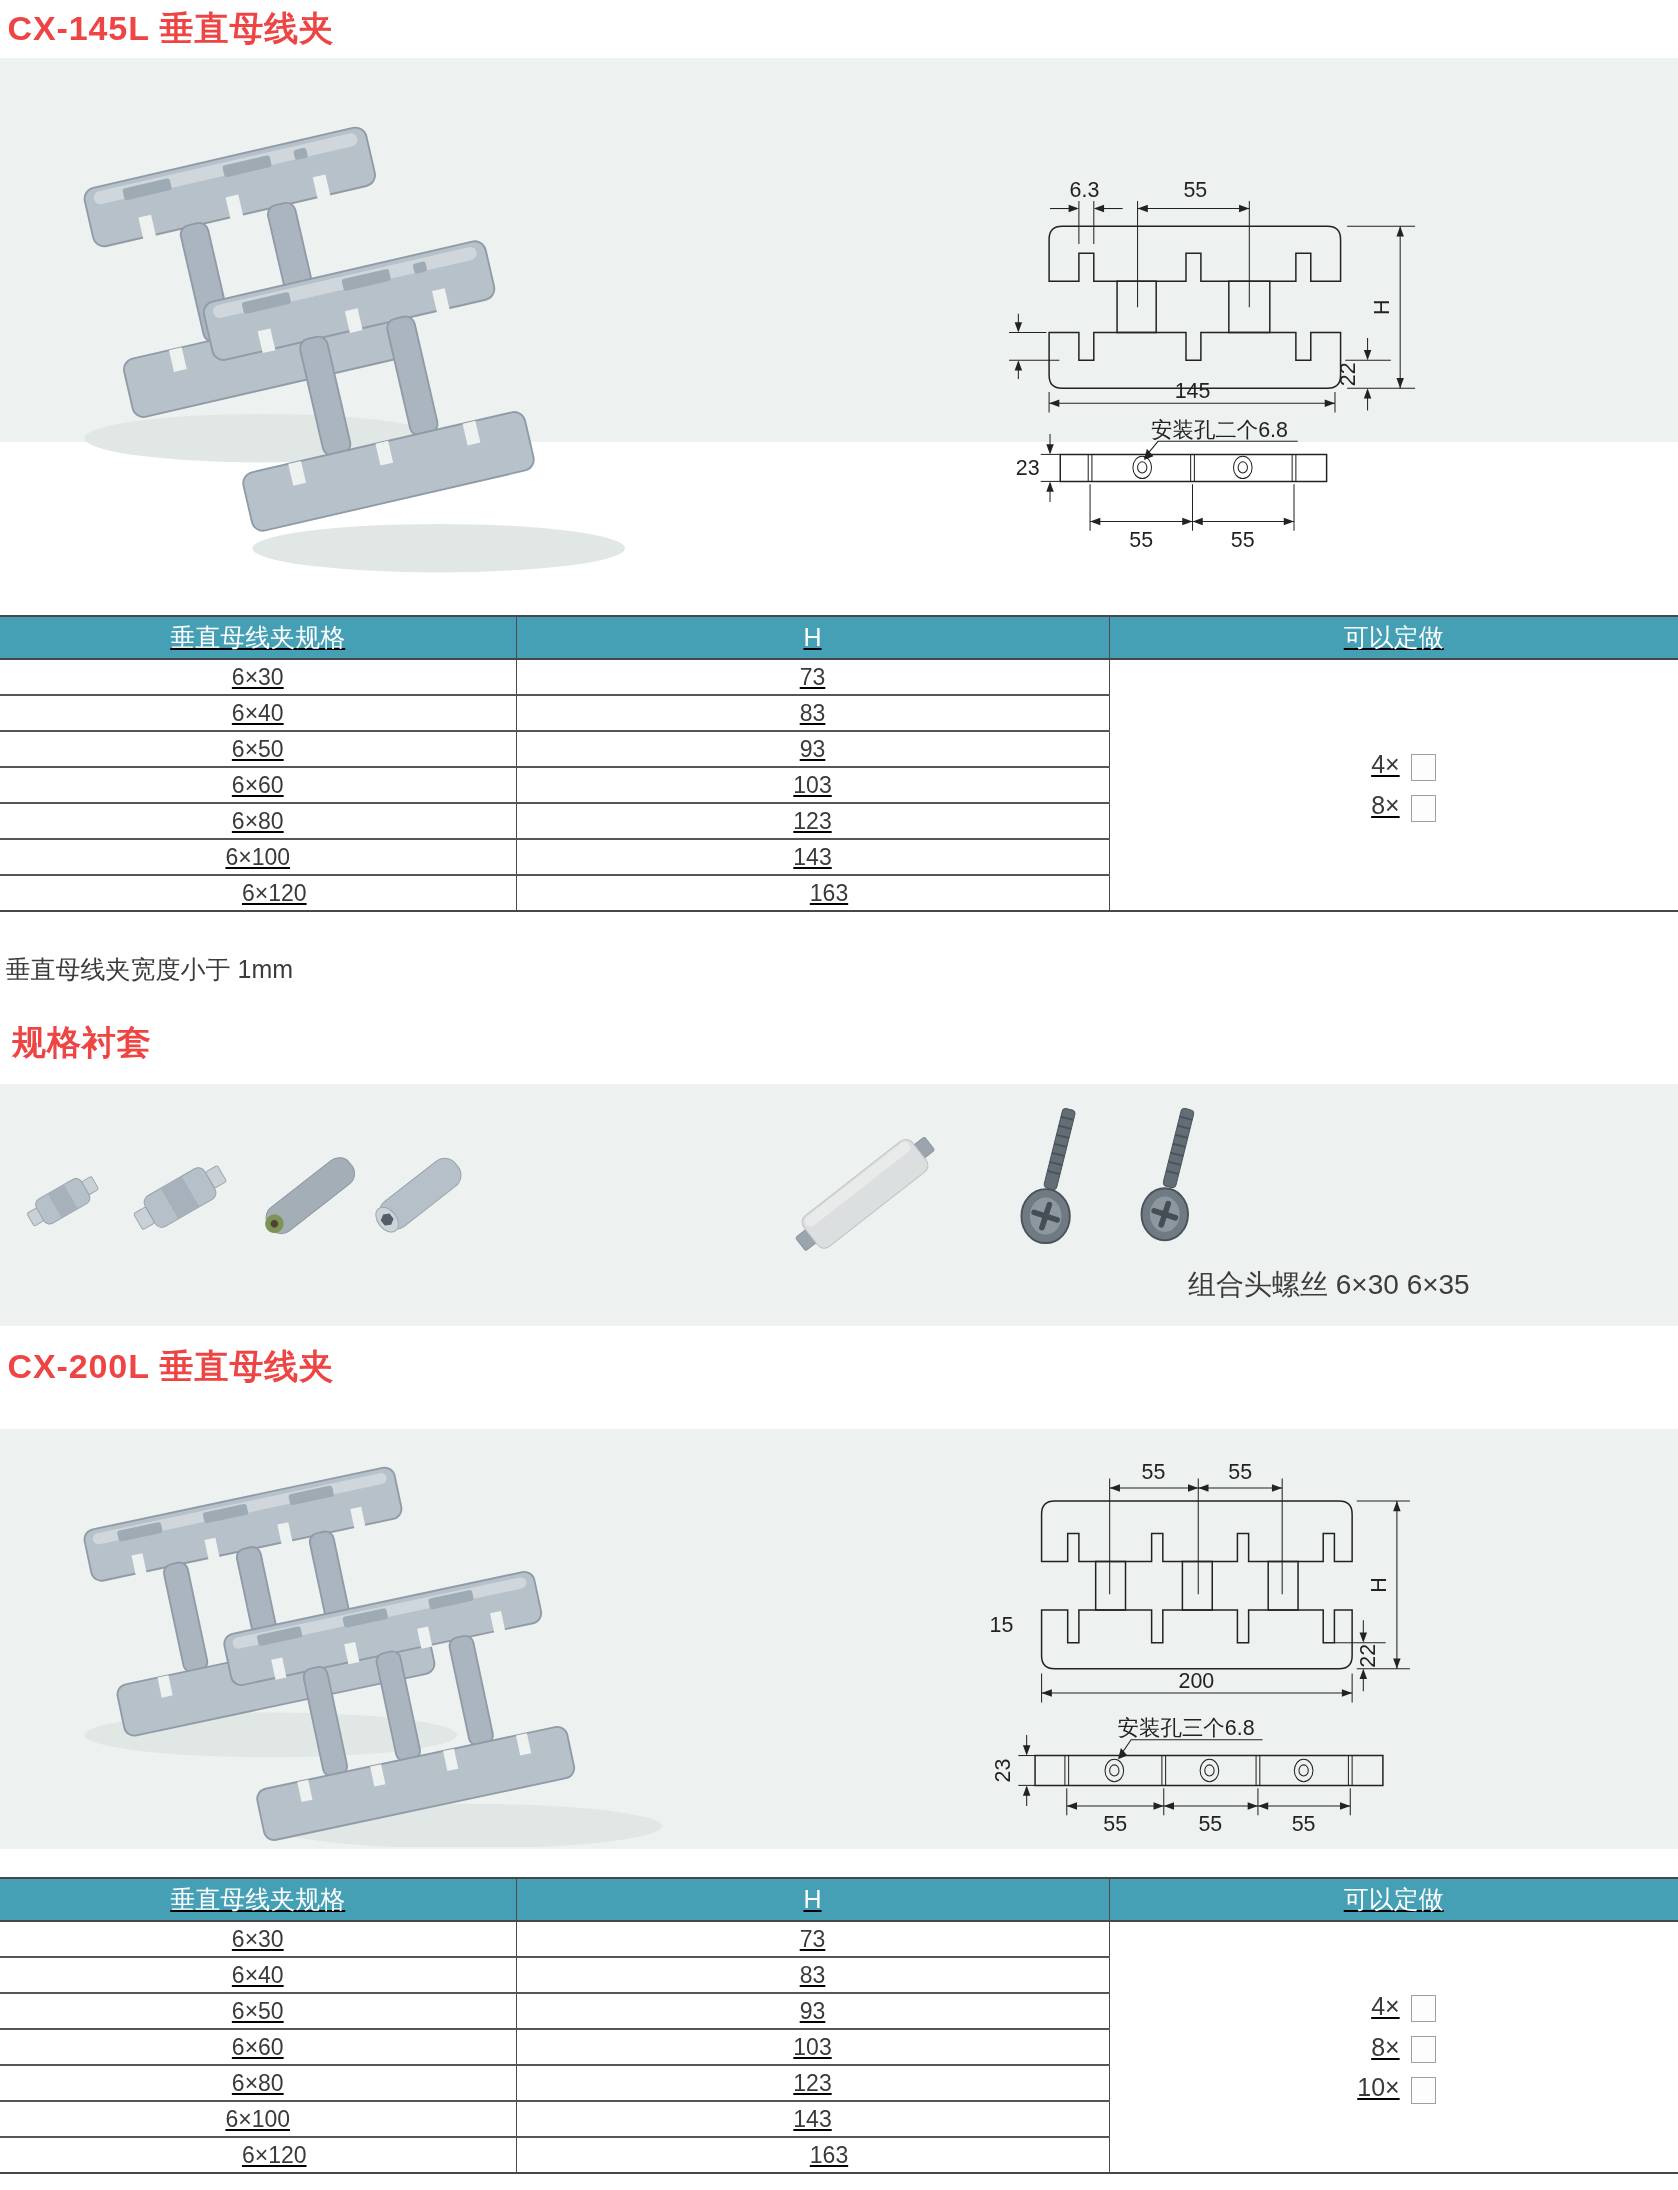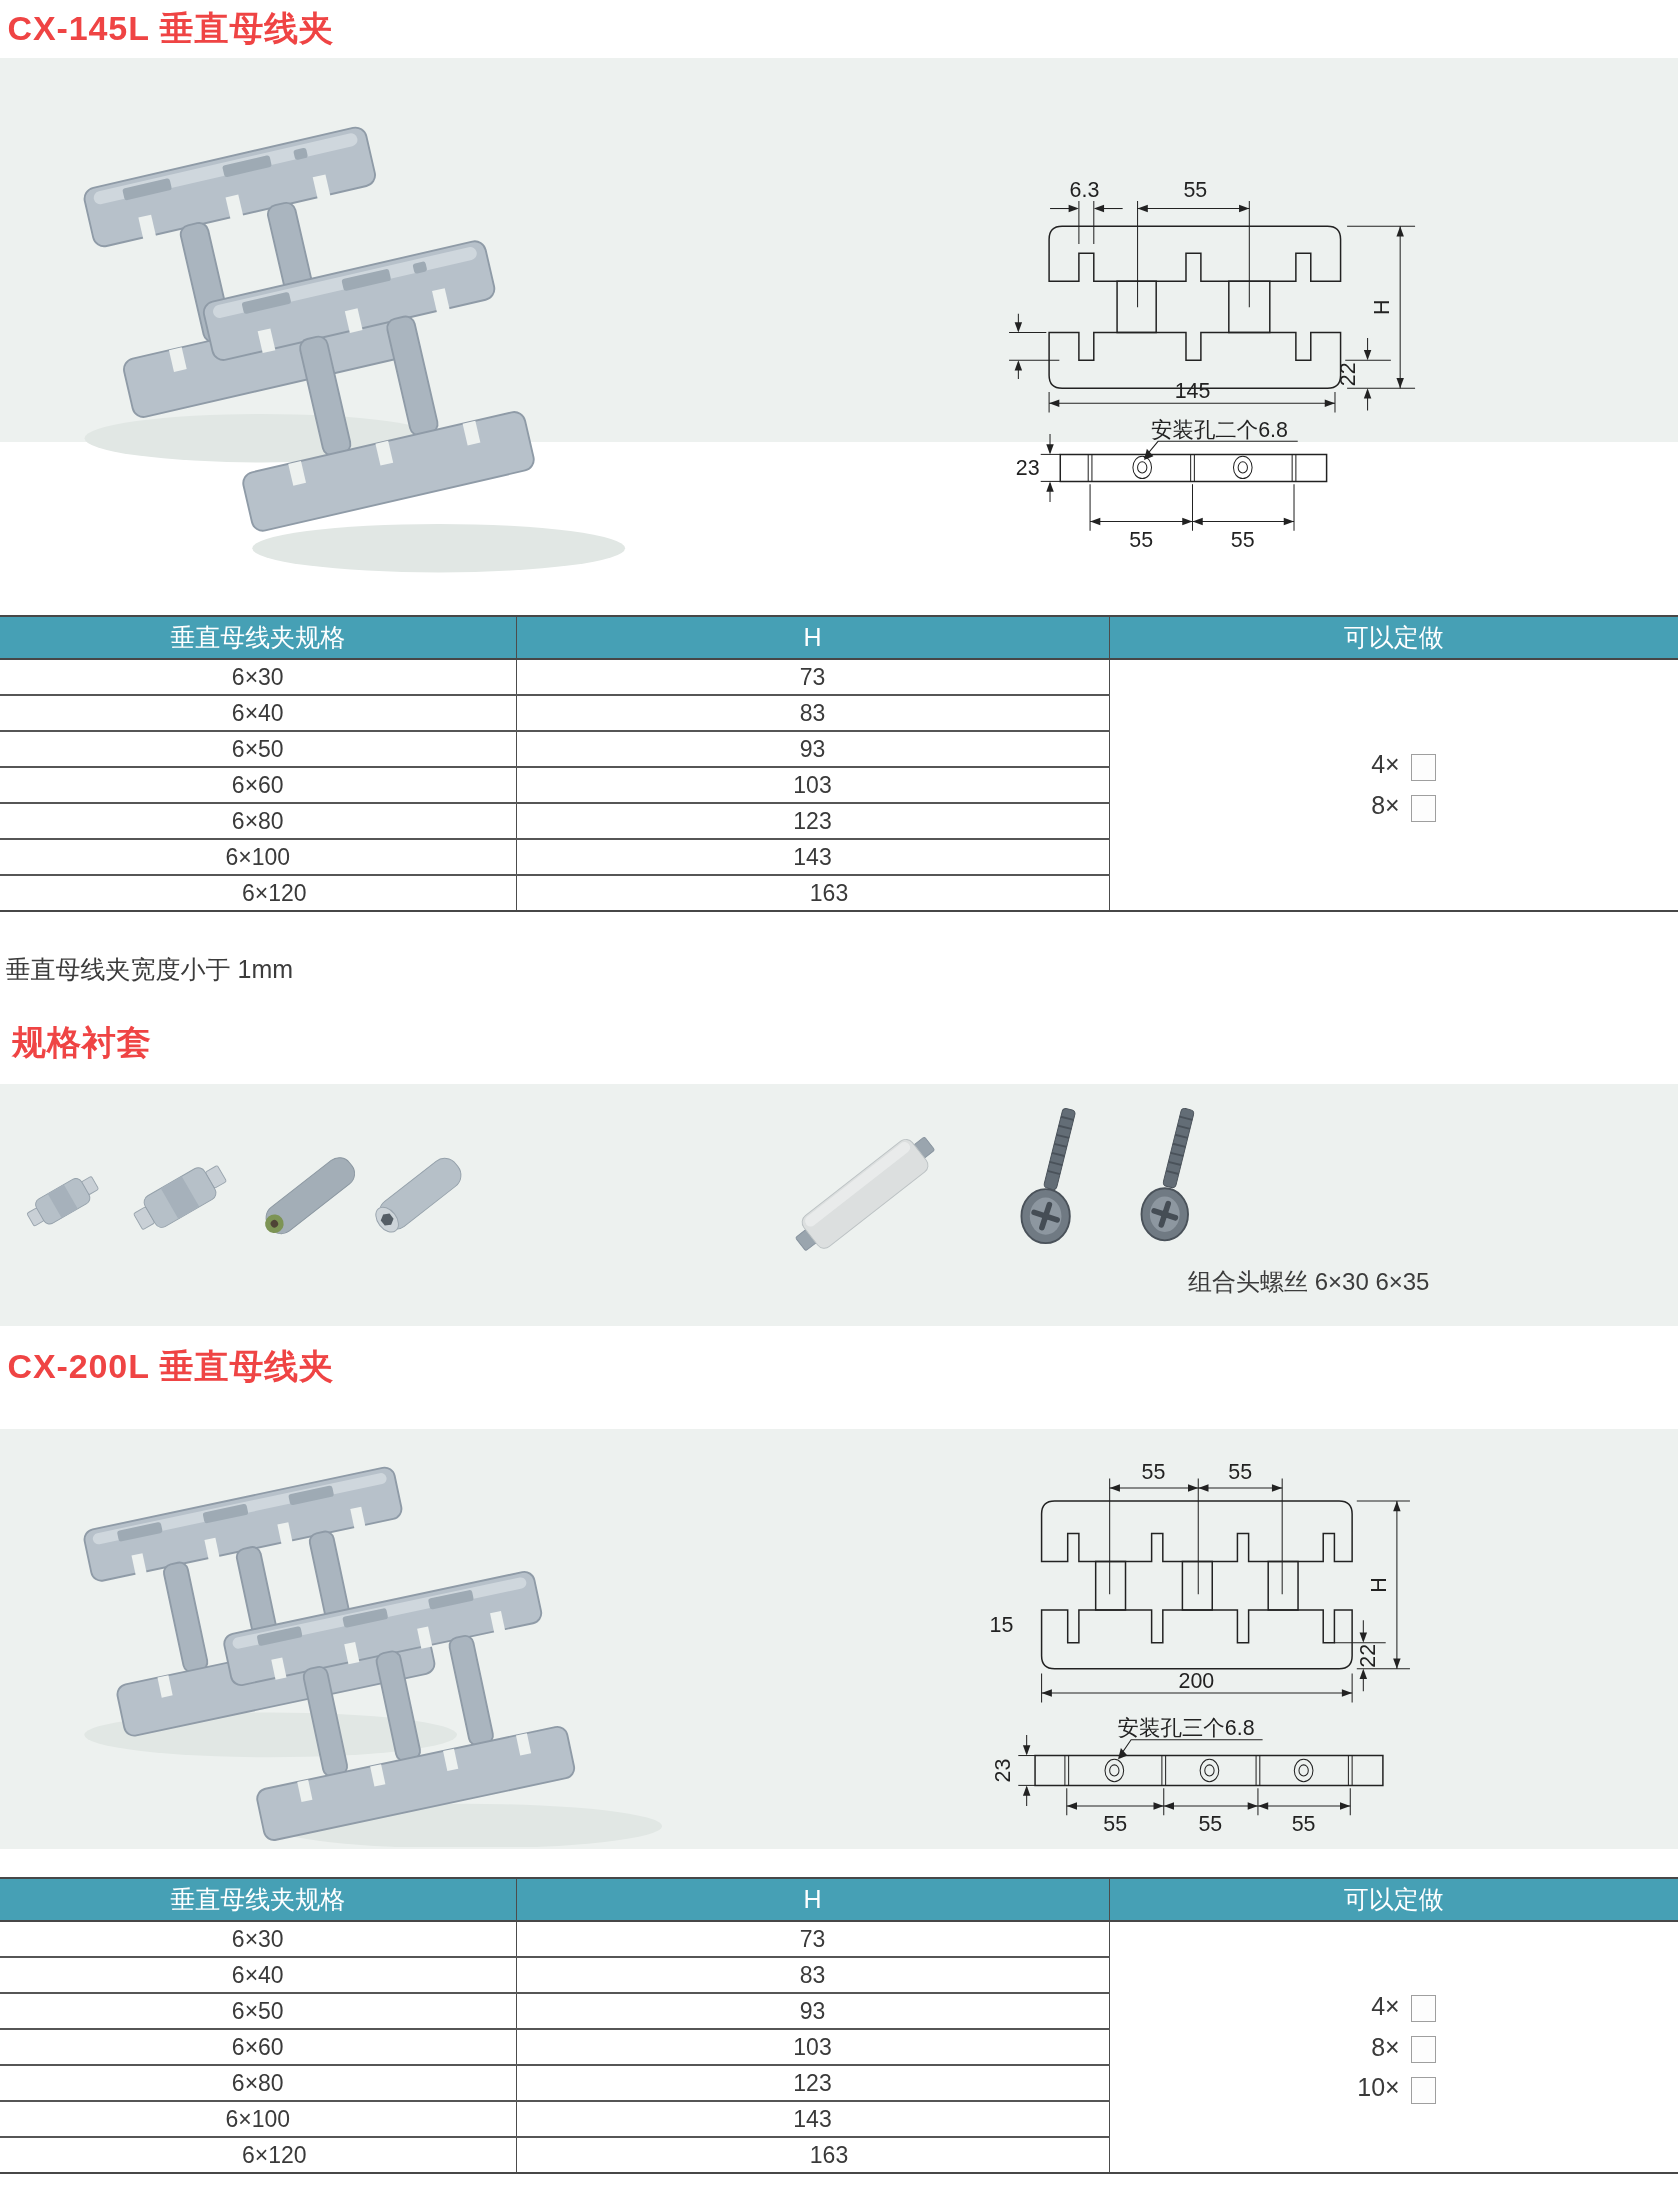--- a/index.html
+++ b/index.html
@@ -25,39 +25,40 @@
   
   .bl { stroke:#222; stroke-width:1.6; fill:none; }
   .dl { stroke:#222; stroke-width:1.1; fill:none; }
   .ah { fill:#222; stroke:none; }
   text.dim { font-family:"Liberation Sans","DejaVu Sans",sans-serif; font-size:23px; fill:#222; }
 
   
   table.spec {
     position:absolute; left:0; width:1678px; border-collapse:collapse; table-layout:fixed;
     background:#84cc16;
+    text-decoration:underline;
   }
   table.spec th {
     height:41px; background:#46a0b5; color:#ffffff; font-weight:normal; font-size:25px;
     border-top:2.8px solid #474747; border-bottom:2.8px solid #474747; padding:0;
   }
   table.spec td {
     height:34px; text-align:center; font-size:23px; color:#3a3a3a;
     border-bottom:2.8px solid #565656; padding:0; background:#fff;
   }
   table.spec th + th, table.spec td + td { border-left:1.9px solid #4c4c4c; }
   table.spec tr:last-child td { border-bottom:2.8px solid #474747;padding-left:33px; }
   td.custom-cell { border-bottom:2.8px solid #474747 !important; vertical-align:middle; }
   .custom-stack { display:flex; flex-direction:column; align-items:flex-start; gap:8.4px; width:max-content; margin:0 auto; }
   .opt { display:flex; align-items:center; gap:11.2px; font-size:25px; color:#3a3a3a; }
   .opt .lbl { display:inline-block; min-width:48px; text-align:right; }
   .opt .box { width:23px; height:25px; border:1.9px solid #9f9f9f; background:#fdfdfd; margin-top:5.6px; }
 
   .note-text { position:absolute; left:5.6px; top:953px; font-size:25px; color:#3c3c3c; }
-  .caption { position:absolute; left:1188px; top:1266px; font-size:24px; color:#3c3c3c; }
+  .caption { position:absolute; left:1188px; top:1266px; font-size:28px; color:#3c3c3c; }
 </style>
 </head>
 <body>
 
 <div class="page">
 
   <h1 class="sec-title" id="title-cx145l">CX-145L 垂直母线夹</h1>
 
   <div class="panel" id="panel-cx145l">
 

